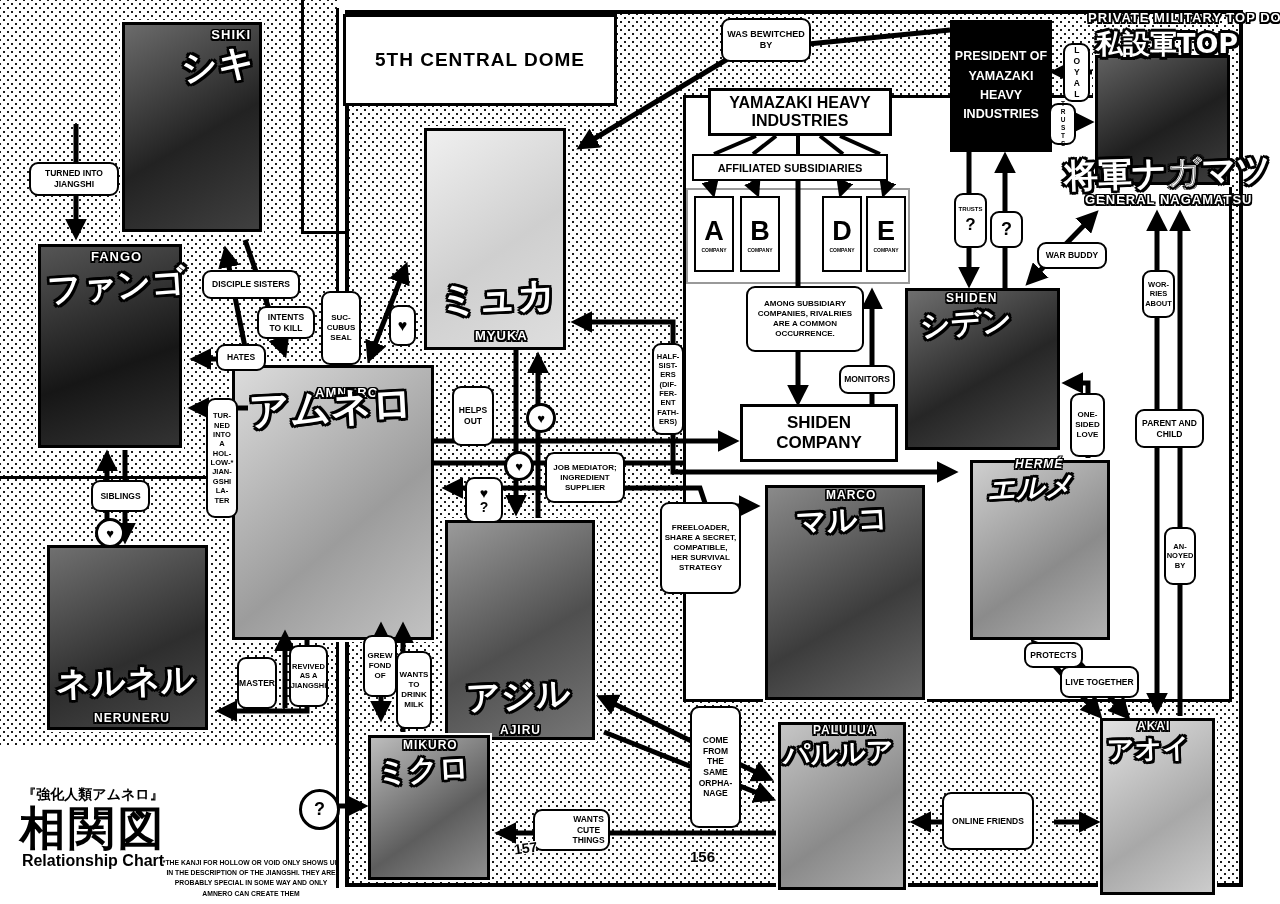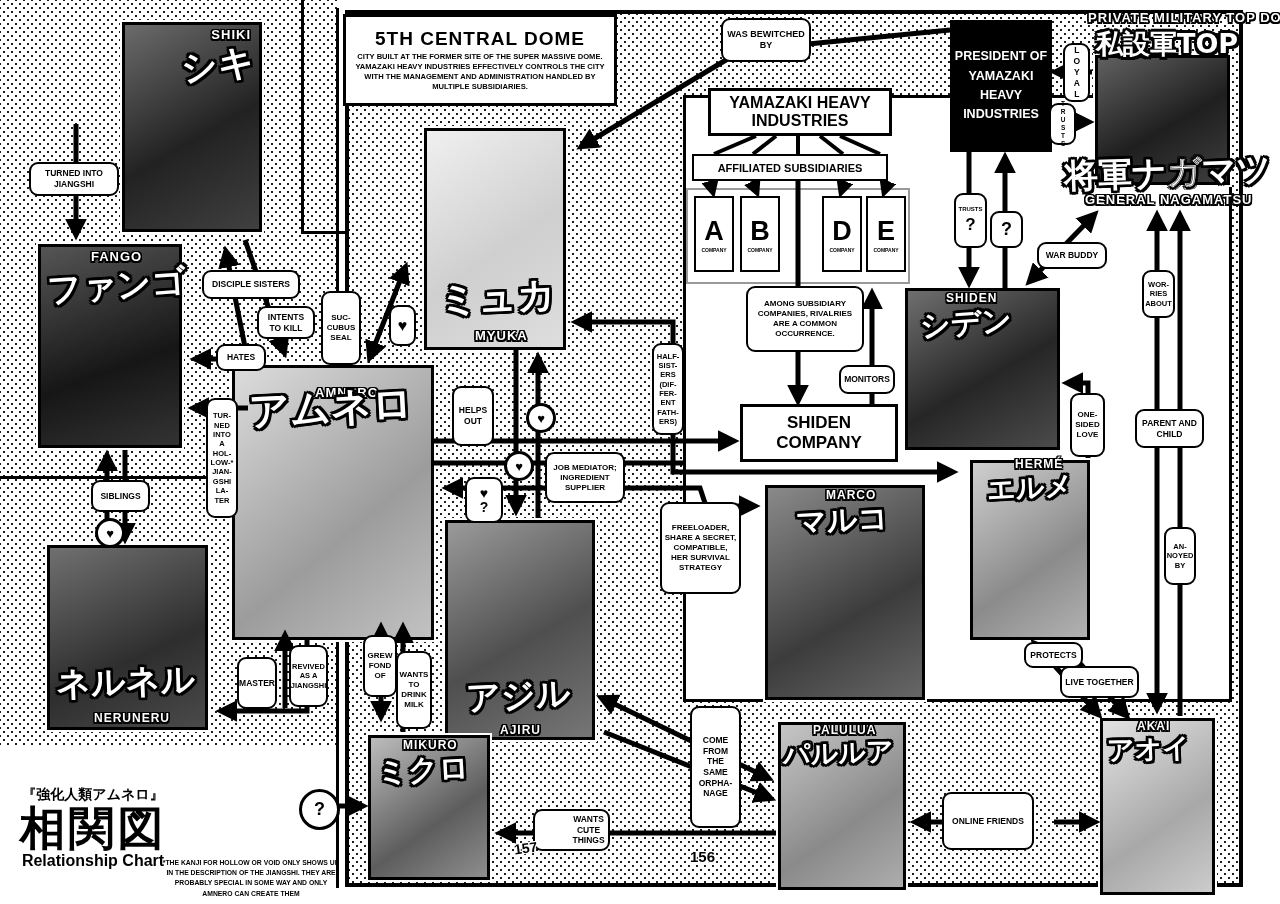--- a/index.html
+++ b/index.html
@@ -75,21 +75,21 @@
     <span class="pname-jp" style="left:6px;top:12px;font-size:30px;transform:rotate(-3deg);">ミクロ</span>
   </div>
   <div class="abs portrait" style="left:765px;top:485px;width:160px;height:215px;background:linear-gradient(150deg,#8a8a8a,#3c3c3c 60%,#676767);">
     <span class="pname-en" style="left:58px;top:0px;font-size:12px;">MARCO</span>
     <span class="pname-jp" style="left:28px;top:12px;font-size:30px;transform:rotate(-3deg);">マルコ</span>
   </div>
   <div class="abs portrait" style="left:905px;top:288px;width:155px;height:162px;background:linear-gradient(150deg,#6f6f6f,#262626 55%,#4b4b4b);">
     <span class="pname-en" style="left:38px;top:0px;font-size:12px;">SHIDEN</span>
     <span class="pname-jp" style="left:12px;top:12px;font-size:30px;transform:rotate(-4deg);">シデン</span>
   </div>
-  <div class="abs portrait" style="left:970px;top:460px;width:120px;height:180px;background:linear-gradient(145deg,#cfcfcf,#8b8b8b 60%,#b2b2b2);">
+  <div class="abs portrait" style="left:970px;top:460px;width:140px;height:180px;background:linear-gradient(145deg,#cfcfcf,#8b8b8b 60%,#b2b2b2);font-style:italic;">
     <span class="pname-en" style="left:42px;top:-6px;font-size:12px;">HERMÉ</span>
     <span class="pname-jp" style="left:14px;top:6px;font-size:28px;transform:rotate(-3deg);">エルメ</span>
   </div>
   <div class="abs portrait" style="left:1095px;top:55px;width:135px;height:130px;background:linear-gradient(150deg,#606060,#1f1f1f 55%,#3e3e3e);"></div>
   <div class="abs portrait" style="left:778px;top:722px;width:128px;height:168px;background:linear-gradient(145deg,#c6c6c6,#8a8a8a 60%,#adadad);">
     <span class="pname-en" style="left:32px;top:-2px;font-size:12px;">PALULUA</span>
     <span class="pname-jp" style="left:2px;top:10px;font-size:27px;transform:rotate(-2deg);">パルルア</span>
   </div>
   <div class="abs portrait" style="left:1100px;top:718px;width:115px;height:177px;background:linear-gradient(145deg,#e2e2e2,#a8a8a8 60%,#cccccc);">
     <span class="pname-en" style="left:34px;top:-2px;font-size:12px;">AKAI</span>
@@ -157,21 +157,20 @@
       <line x1="710" y1="181" x2="713" y2="193" marker-end="url(#ah)"></line>
       <line x1="752" y1="181" x2="757" y2="193" marker-end="url(#ah)"></line>
       <line x1="845" y1="181" x2="841" y2="193" marker-end="url(#ah)"></line>
       <line x1="888" y1="181" x2="884" y2="193" marker-end="url(#ah)"></line>
     </g>
   </svg>
 
 
   <div class="abs sbox" style="left:343px;top:14px;width:274px;height:92px;padding:3px 6px;">
     <div style="font-weight:900;font-size:19px;letter-spacing:1px;">5TH CENTRAL DOME</div>
-    <div style="font-weight:bold;font-size:7.6px;line-height:1.35;margin-top:2px;">CITY BUILT AT THE FORMER SITE OF THE SUPER MASSIVE DOME. YAMAZAKI HEAVY INDUSTRIES EFFECTIVELY CONTROLS THE CITY WITH THE MANAGEMENT AND ADMINISTRATION HANDLED BY MULTIPLE SUBSIDIARIES.</div>
   </div>
 
   <div class="abs sbox" style="left:708px;top:88px;width:184px;height:48px;">
     <div style="font-weight:900;font-size:16px;line-height:1.15;">YAMAZAKI HEAVY INDUSTRIES</div>
   </div>
   <div class="abs sbox" style="left:692px;top:154px;width:196px;height:27px;border-width:2.5px;">
     <div style="font-weight:900;font-size:11px;">AFFILIATED SUBSIDIARIES</div>
   </div>
   <div class="abs sbox" style="left:694px;top:196px;width:40px;height:76px;border-width:2.5px;">
     <div style="font-weight:900;font-size:27px;">A</div>

